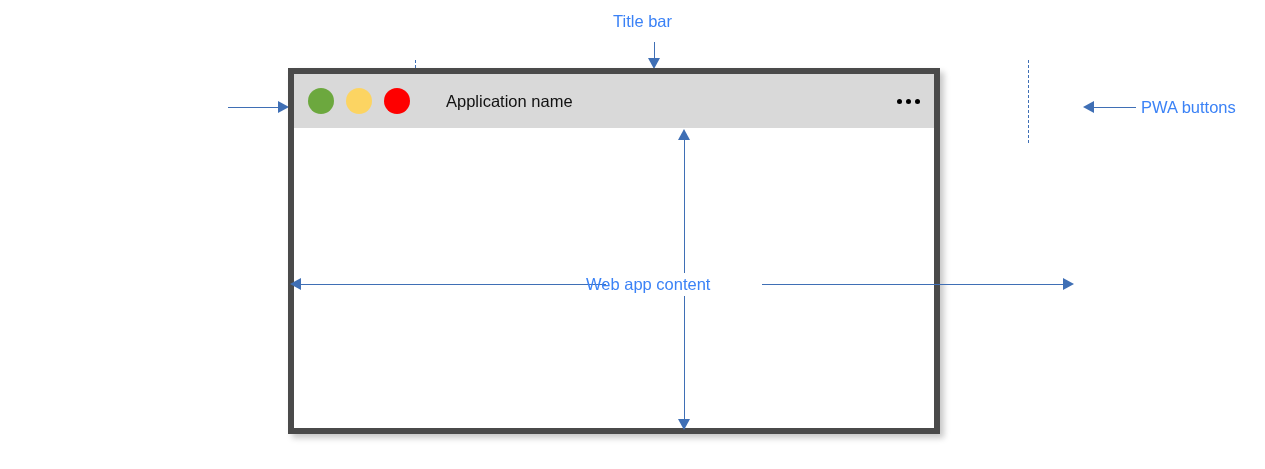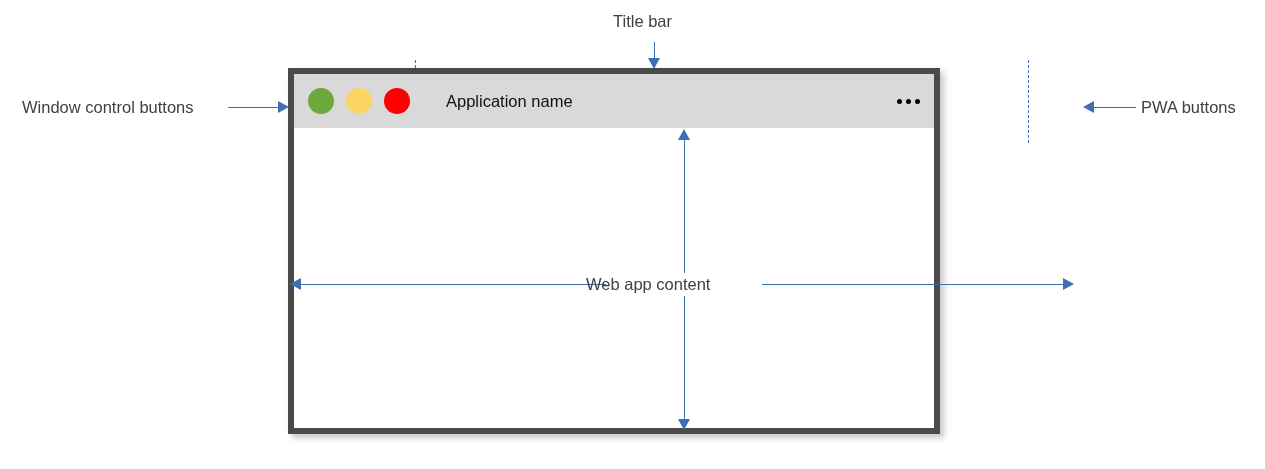--- a/index.html
+++ b/index.html
@@ -16,21 +16,21 @@
     height: 469px;
     background: #ffffff;
     overflow: hidden;
   }
 
   
   .annot {
     position: absolute;
     font-family: "Liberation Sans", sans-serif;
     font-size: 16.5px;
-    color: #404040;
+    color: #3b82f6;
     white-space: nowrap;
     line-height: 1;
   }
 
   
   .aline-h {
     position: absolute;
     height: 0;
     border-top: 1.4px solid #3F6FB5;
   }
@@ -135,21 +135,20 @@
 </style>
 </head>
 <body>
 
 <div id="canvas">
 
   <div class="annot" style="left:613px; top:13px;">Title bar</div>
   <div class="aline-v" style="left:654px; top:42px; height:20px;"></div>
   <div class="ahead ahead-down" style="left:648px; top:58px;"></div>
 
-  <div class="annot" style="left:22px; top:99px;">Window control buttons</div>
   <div class="aline-h" style="left:228px; top:107px; width:52px;"></div>
   <div class="ahead ahead-right" style="left:278px; top:101px;"></div>
 
   <div class="annot" style="left:1141px; top:99px;">PWA buttons</div>
   <div class="aline-h" style="left:1094px; top:107px; width:42px;"></div>
   <div class="ahead ahead-left" style="left:1083px; top:101px;"></div>
 
   <div class="dashline" style="left:415px; top:60px; height:83px;"></div>
   <div class="dashline" style="left:1028px; top:60px; height:83px;"></div>
 

